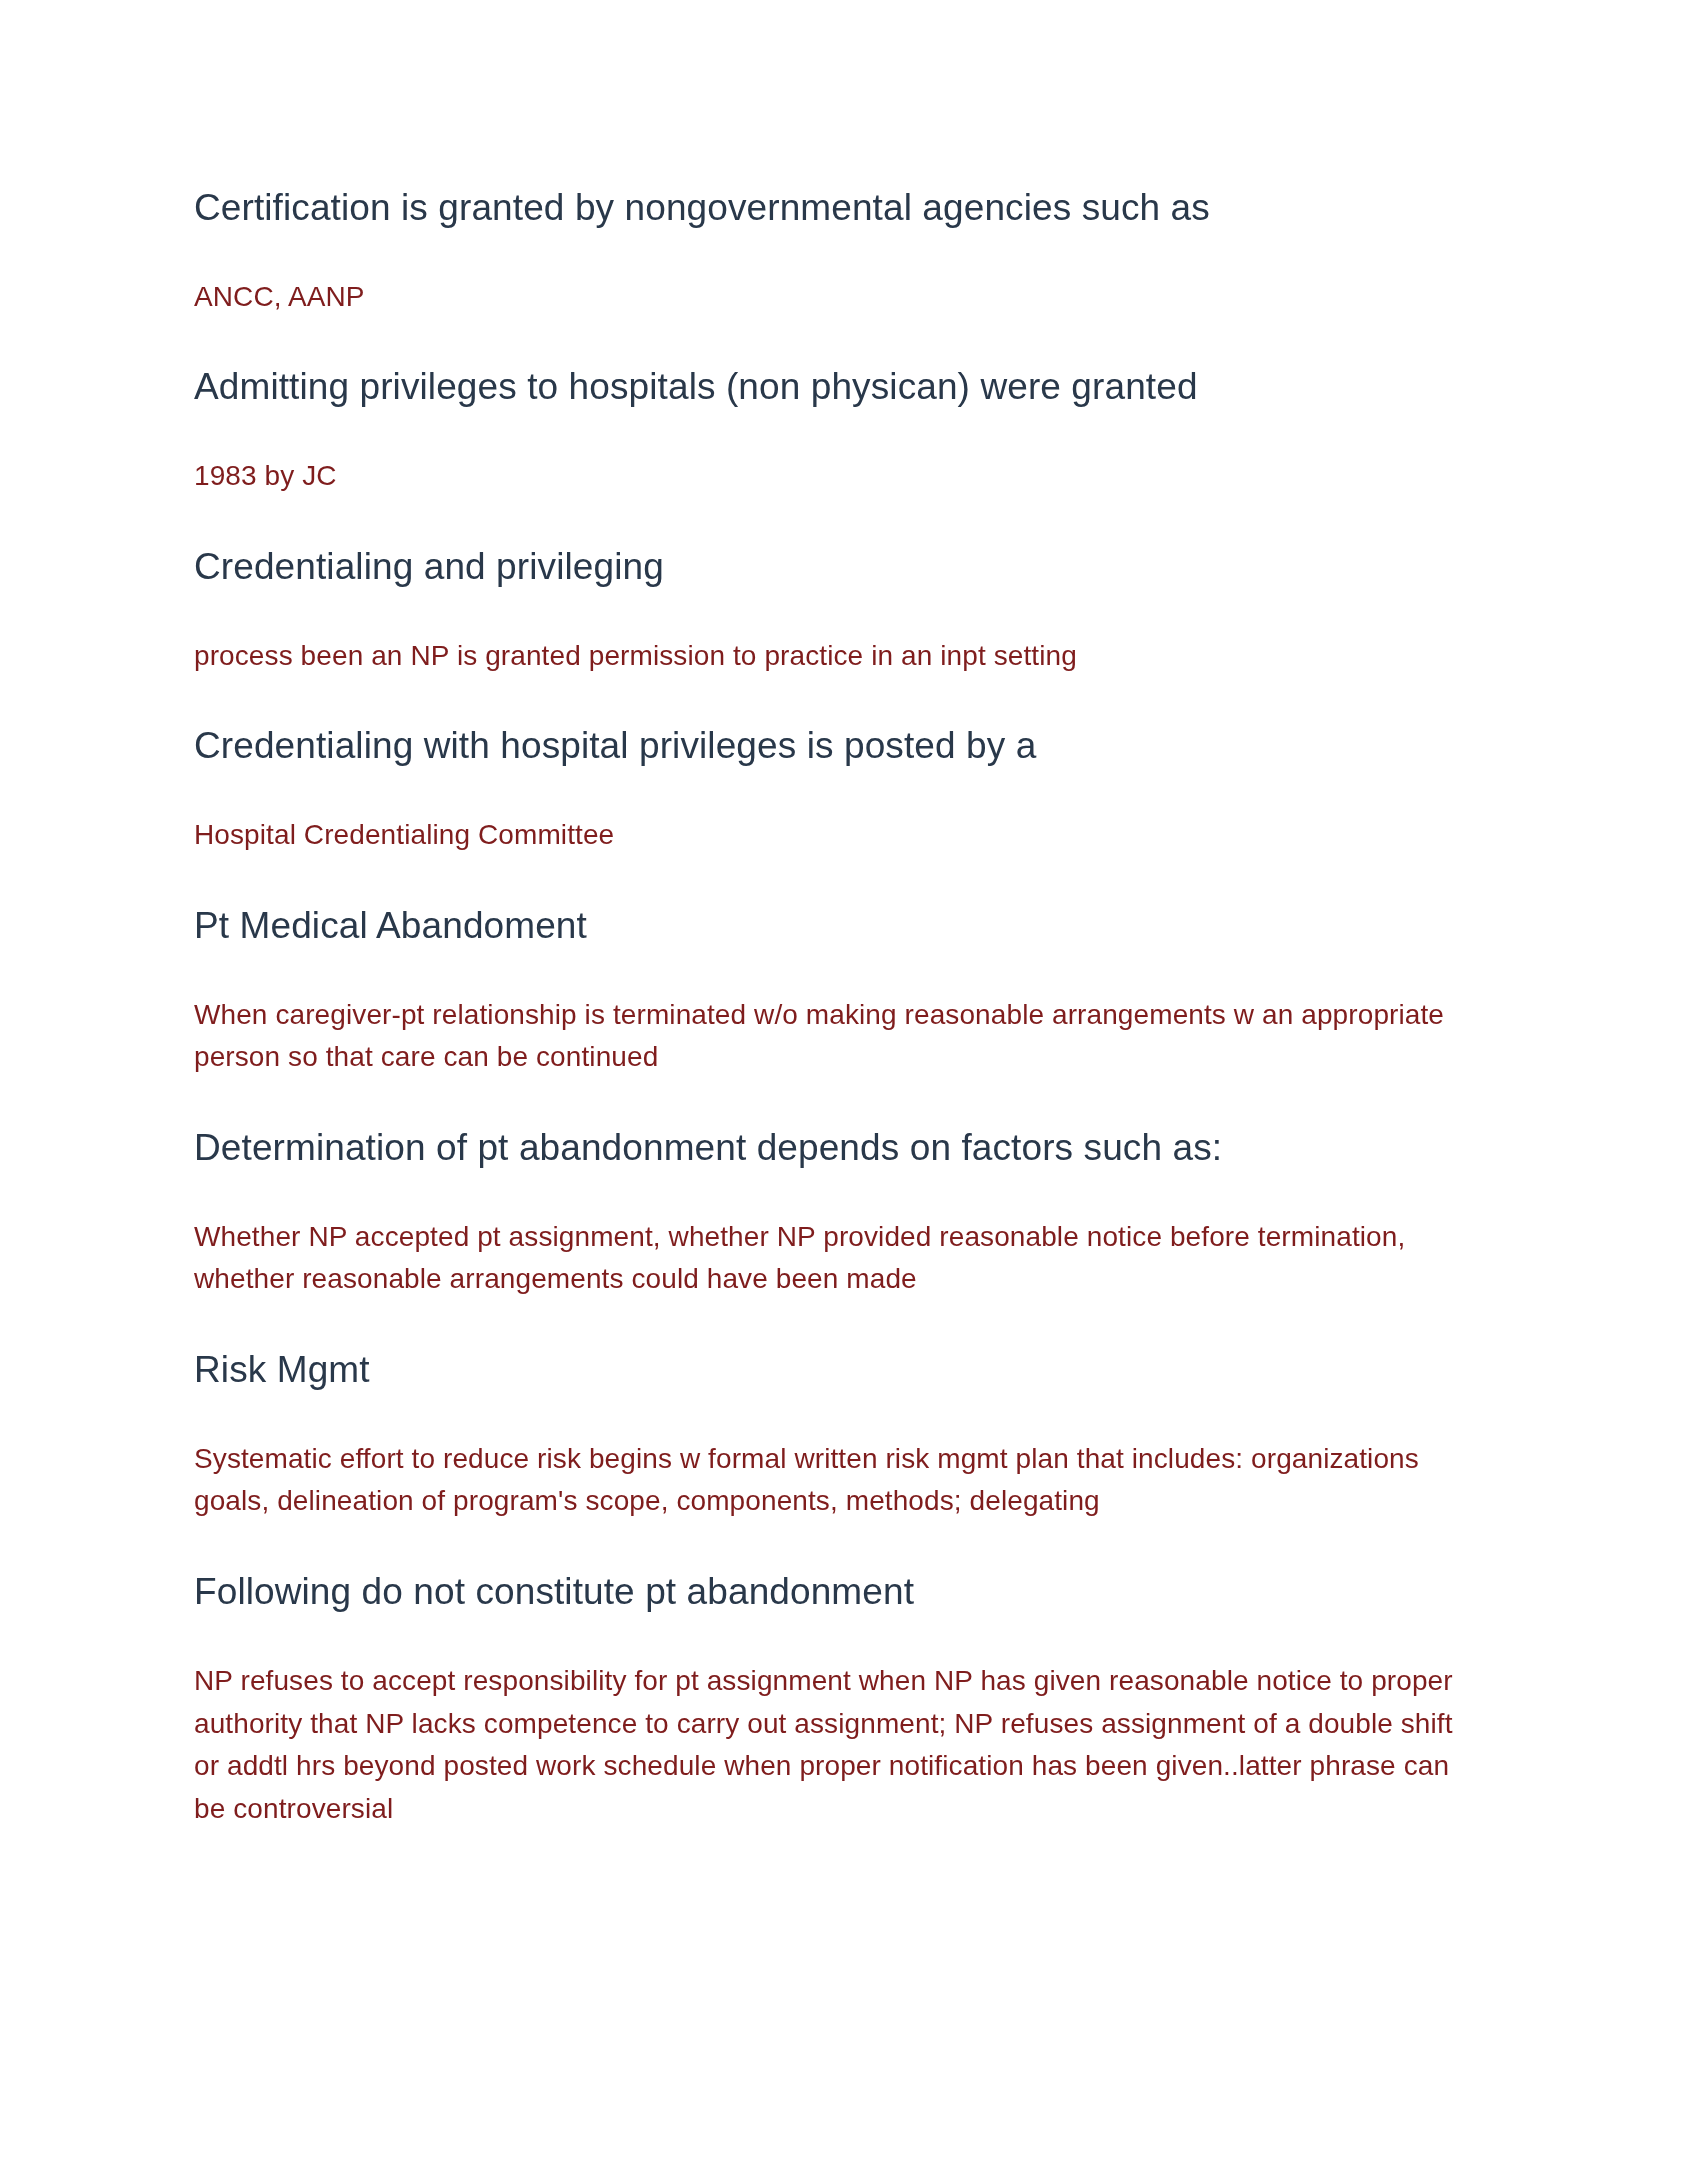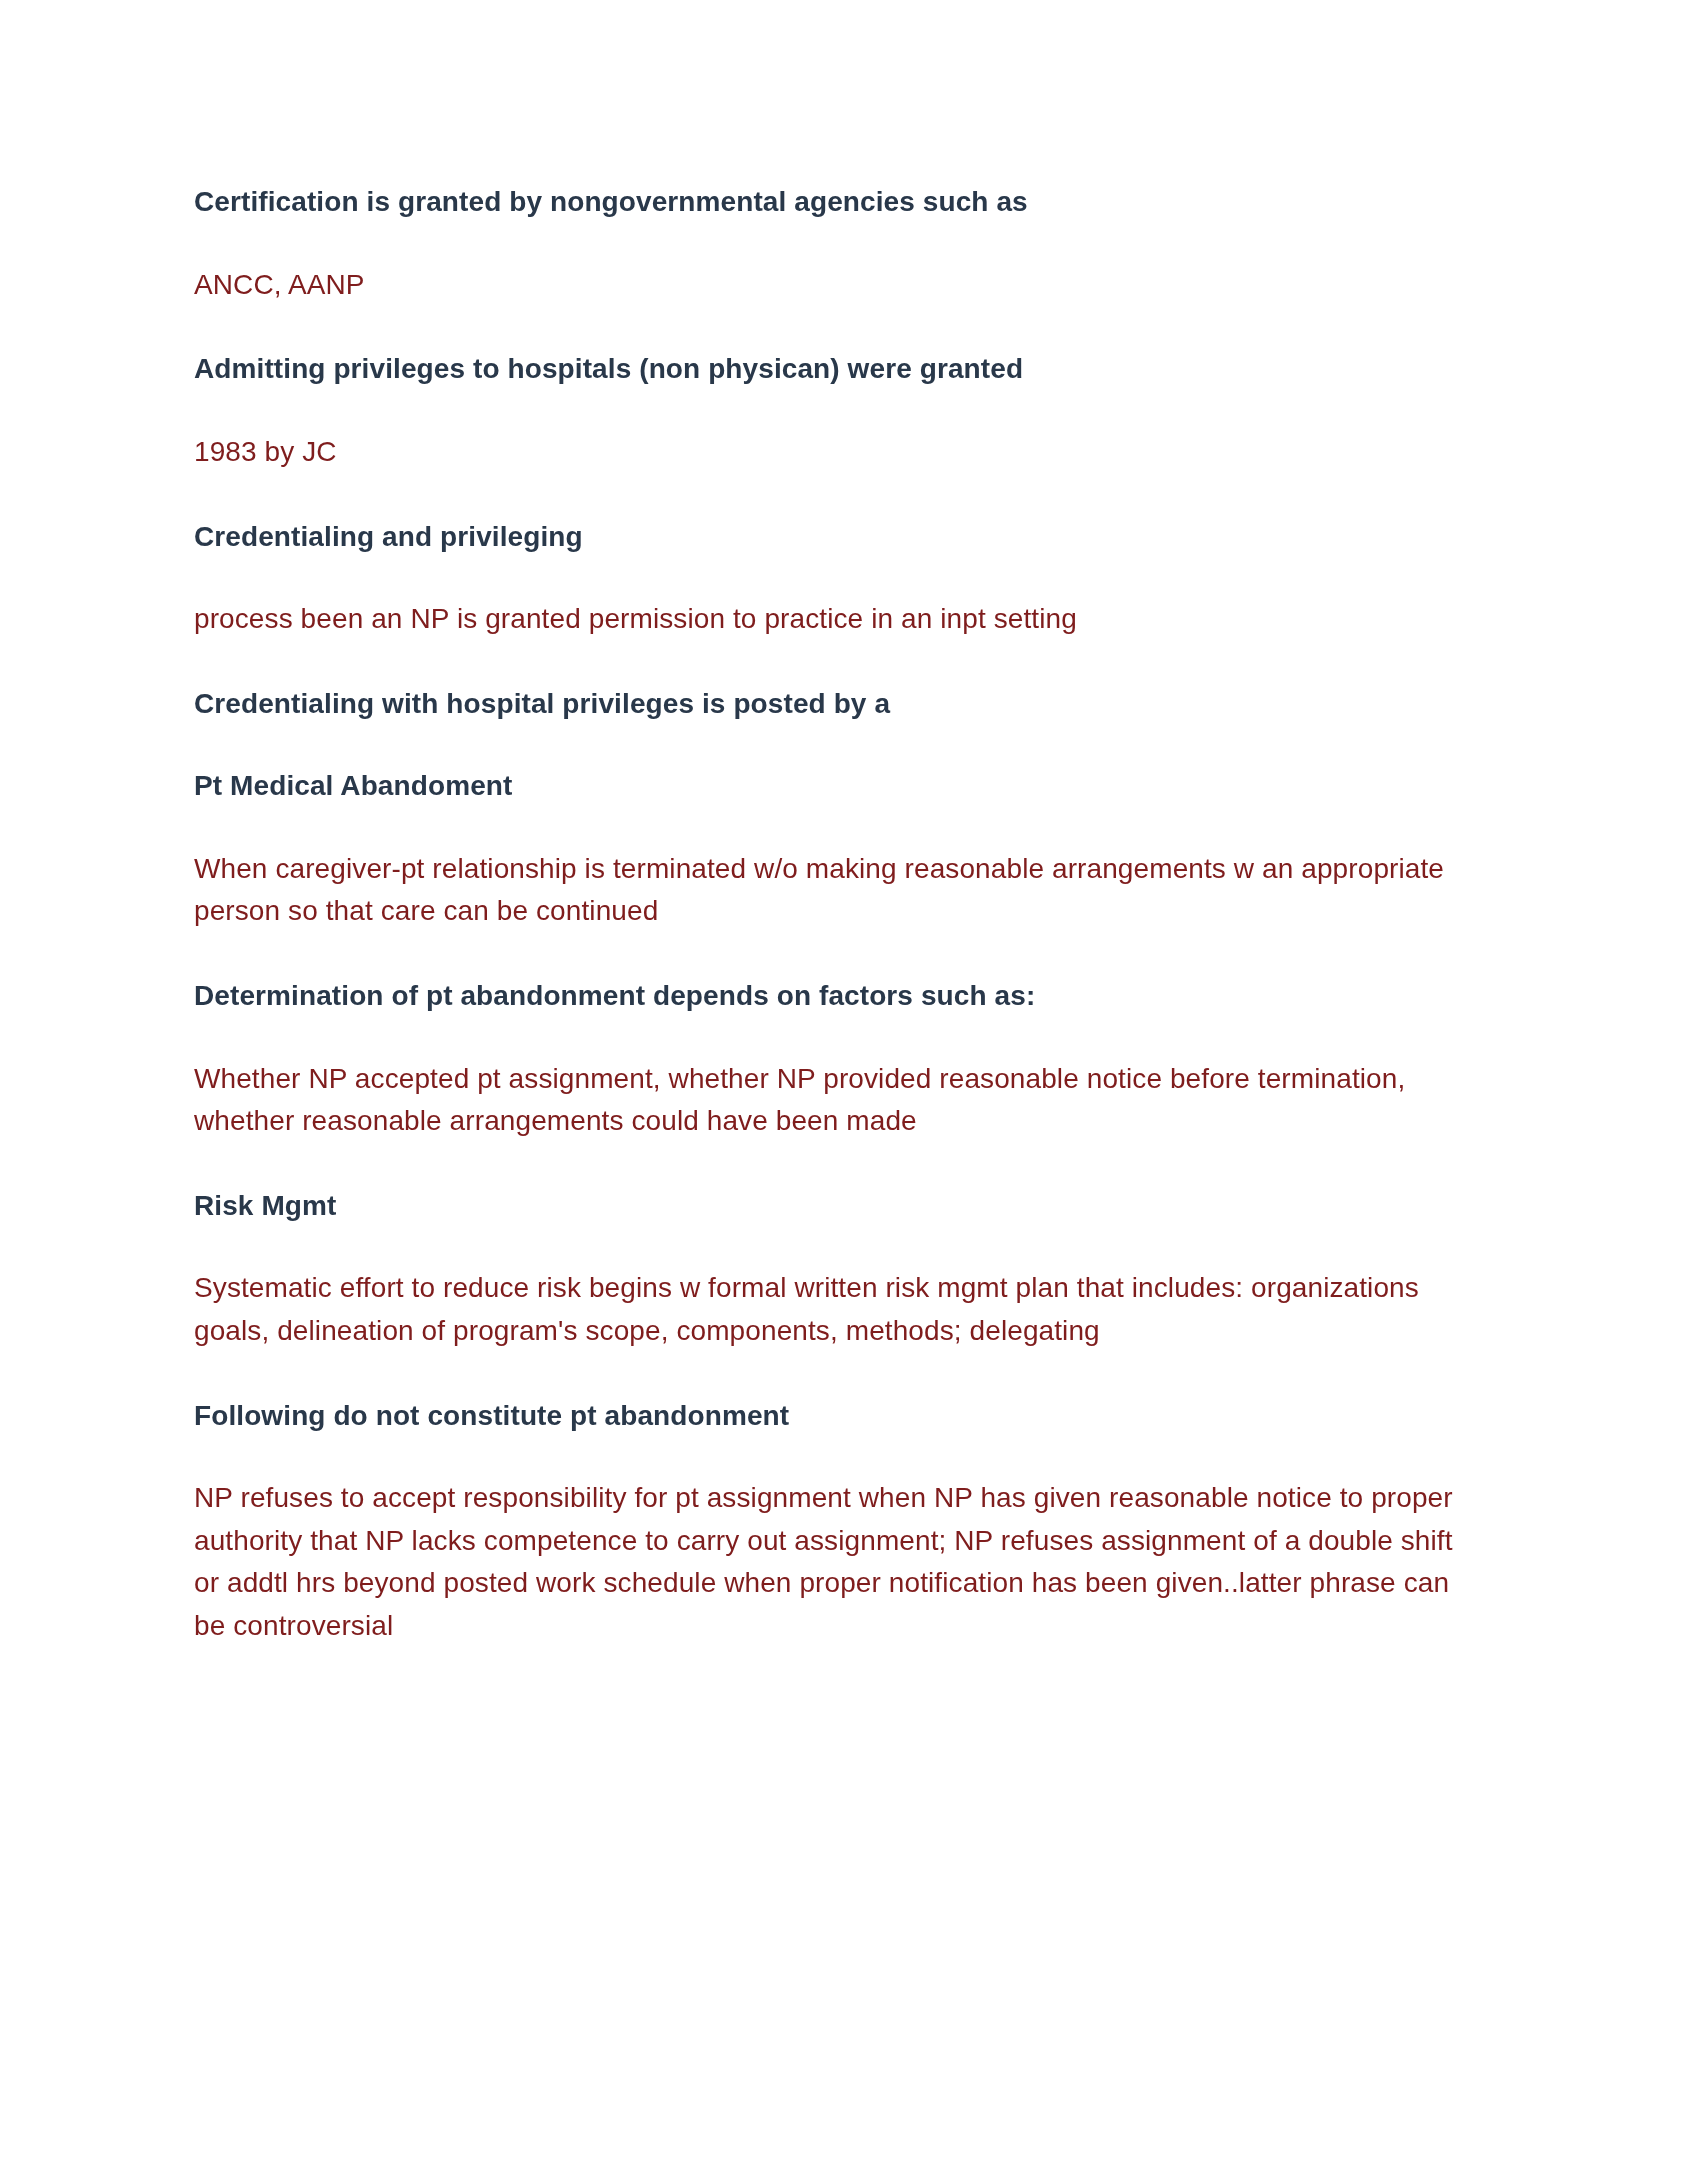--- a/index.html
+++ b/index.html
@@ -18,22 +18,22 @@
     width: 1683px;
     min-height: 2178px;
     box-sizing: border-box;
     padding: 183px 208px 59px 194px;
     background: #ffffff;
   }
   .entry {
     margin: 0 0 44px 0;
   }
   .term {
-    font-size: 28px;
-    font-weight: bold;
+    font-size: 37px;
+    font-weight: normal;
     line-height: 1.35;
     color: #29384a;
     margin: 0 0 43px 0;
     letter-spacing: 0.1px;
   }
   .definition {
     font-size: 28px;
     font-weight: normal;
     line-height: 1.52;
     color: #7f1d1d;
@@ -60,20 +60,21 @@
     <p class="definition">1983 by JC</p>
   </div>
 
   <div class="entry">
     <p class="term">Credentialing and privileging</p>
     <p class="definition">process been an NP is granted permission to practice in an inpt setting</p>
   </div>
 
   <div class="entry">
     <p class="term">Credentialing with hospital privileges is posted by a</p>
+    <p class="definition">Hospital Credentialing Committee</p>
   </div>
 
   <div class="entry">
     <p class="term">Pt Medical Abandoment</p>
     <p class="definition wide">When caregiver-pt relationship is terminated w/o making reasonable arrangements w an appropriate person so that care can be continued</p>
   </div>
 
   <div class="entry">
     <p class="term">Determination of pt abandonment depends on factors such as:</p>
     <p class="definition">Whether NP accepted pt assignment, whether NP provided reasonable notice before termination, whether reasonable arrangements could have been made</p>

